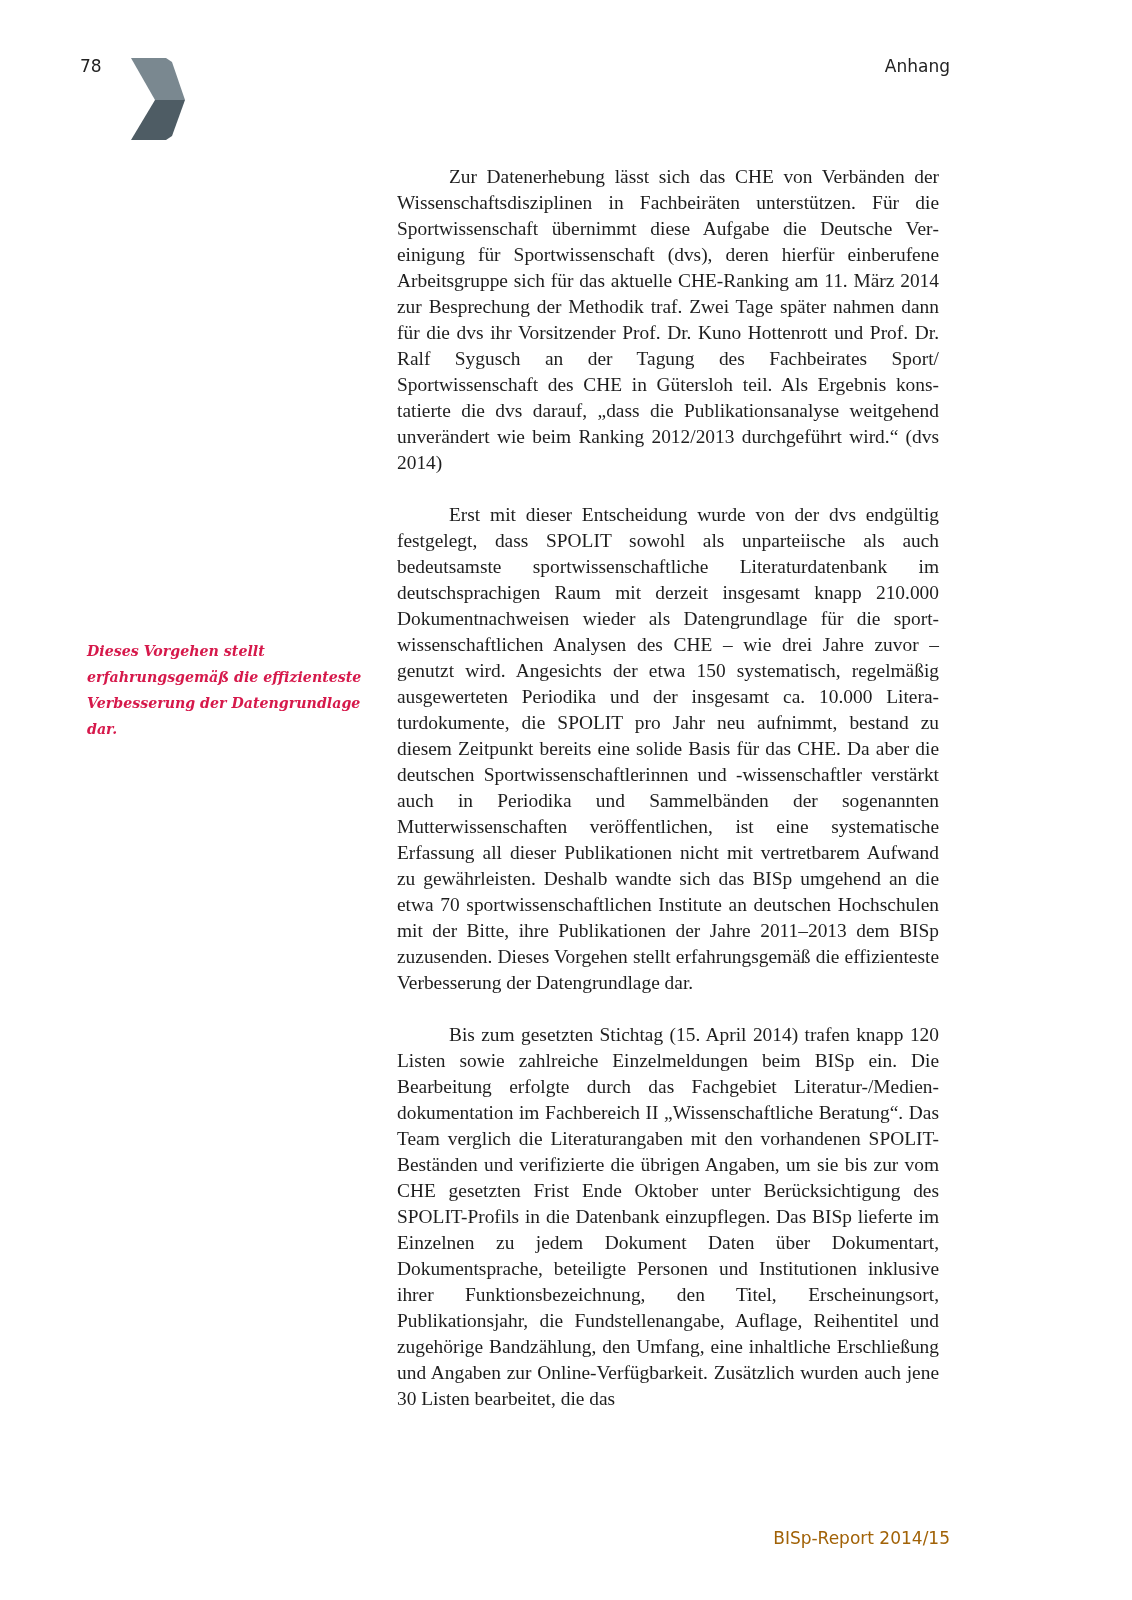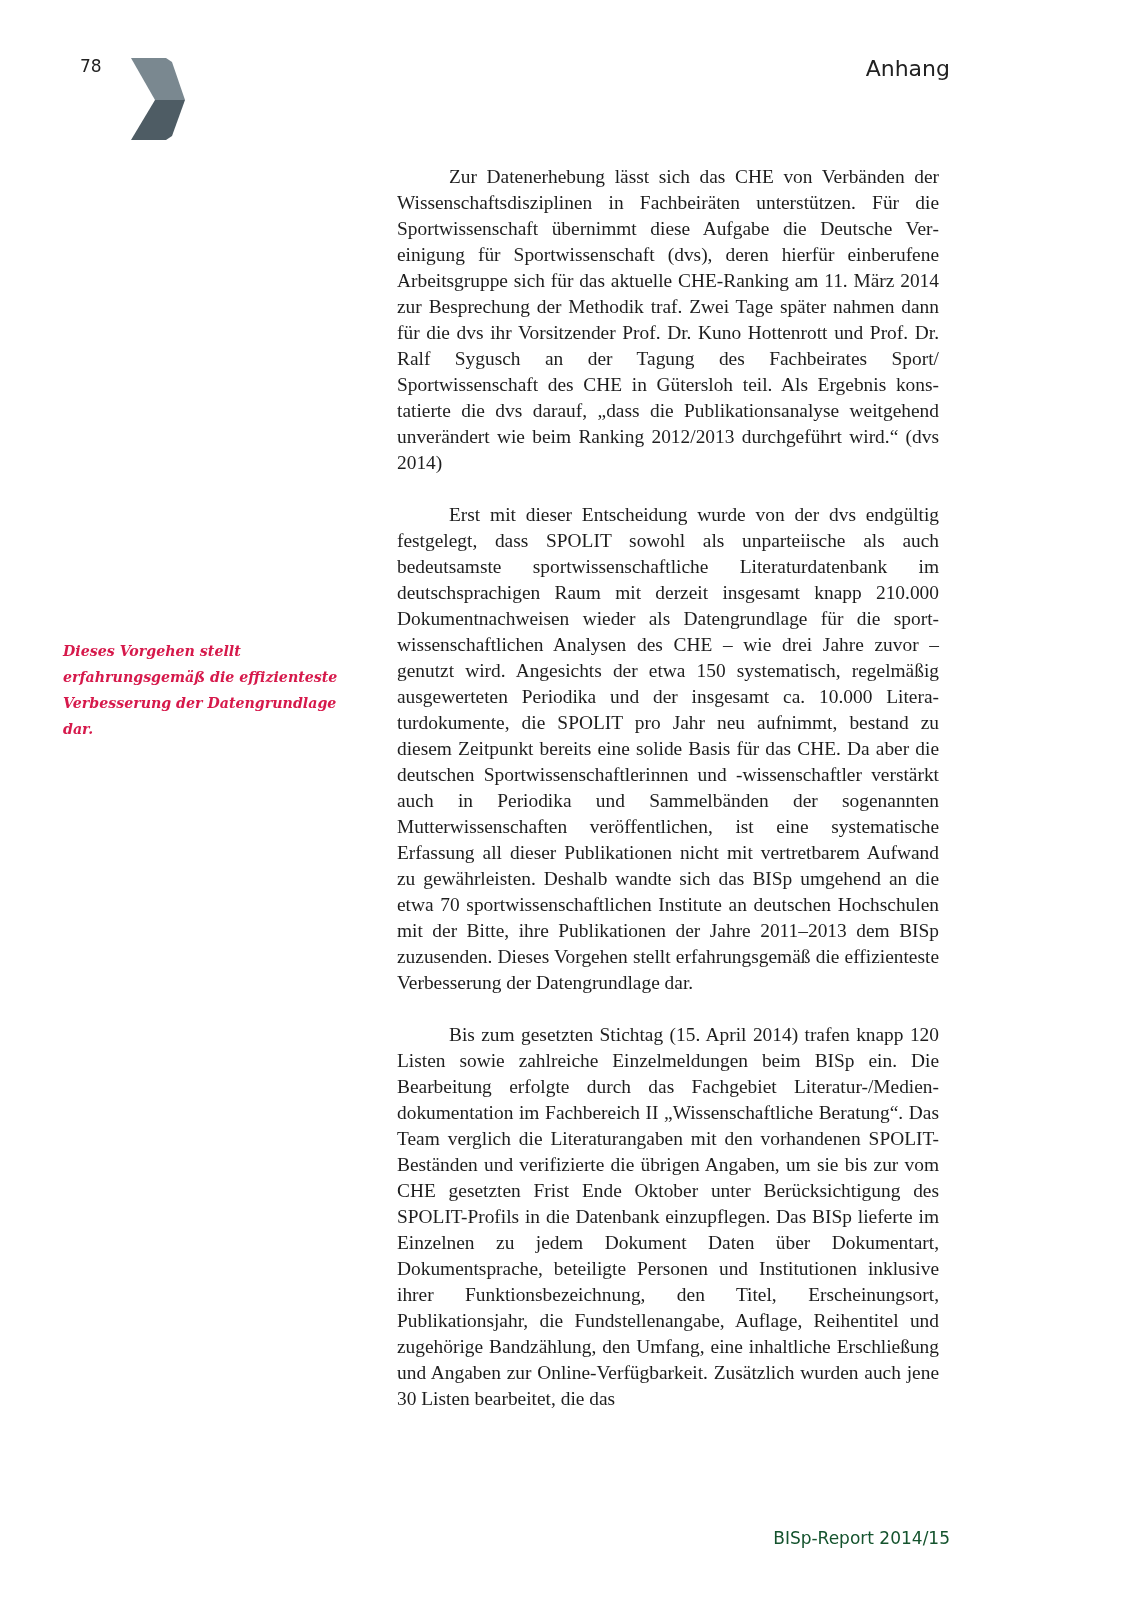--- a/index.html
+++ b/index.html
@@ -4,36 +4,36 @@
 <style>
   html, body { margin: 0; padding: 0; background: #ffffff; }
   body { width: 1132px; height: 1600px; position: relative; overflow: hidden; }
   .page-number {
     position: absolute; left: 80px; top: 56px;
     font-family: "DejaVu Sans", sans-serif; font-size: 17px; color: #222;
   }
   .chevron { position: absolute; left: 128px; top: 56px; width: 60px; height: 86px; }
   .section-title {
     position: absolute; right: 182px; top: 56px;
-    font-family: "DejaVu Sans", sans-serif; font-size: 22px; color: #222;
+    font-family: "DejaVu Sans", sans-serif; font-size: 17px; color: #222;
   }
   .margin-note {
-    position: absolute; left: 63px; top: 638px; width: 290px;
+    position: absolute; left: 87px; top: 638px; width: 290px;
     font-family: "DejaVu Serif", serif; font-style: italic; font-weight: bold;
     font-size: 14.2px; line-height: 26px; color: #d6194b;
   }
   .main-text {
     position: absolute; left: 397px; top: 164px; width: 554px;
     font-family: "Liberation Serif", serif; font-size: 19.4px; line-height: 26px;
     color: #1e1e1e; text-align: justify; hyphens: manual;
   }
   .main-text p { margin: 0 12px 26px 0; text-indent: 52px; }
   .footer {
     position: absolute; right: 182px; top: 1528px;
-    font-family: "DejaVu Sans", sans-serif; font-size: 17px; color: #14532d;
+    font-family: "DejaVu Sans", sans-serif; font-size: 17px; color: #a16207;
   }
 </style>
 </head>
 <body>
 
 <div class="page-number">78</div>
 
 <svg class="chevron" viewBox="0 0 60 86">
   <polygon points="3,2 38,2 44,6 57,44 27,44" fill="#7a8890"></polygon>
   <polygon points="27,44 57,44 44,80 38,84 3,84" fill="#4e5c64"></polygon>

